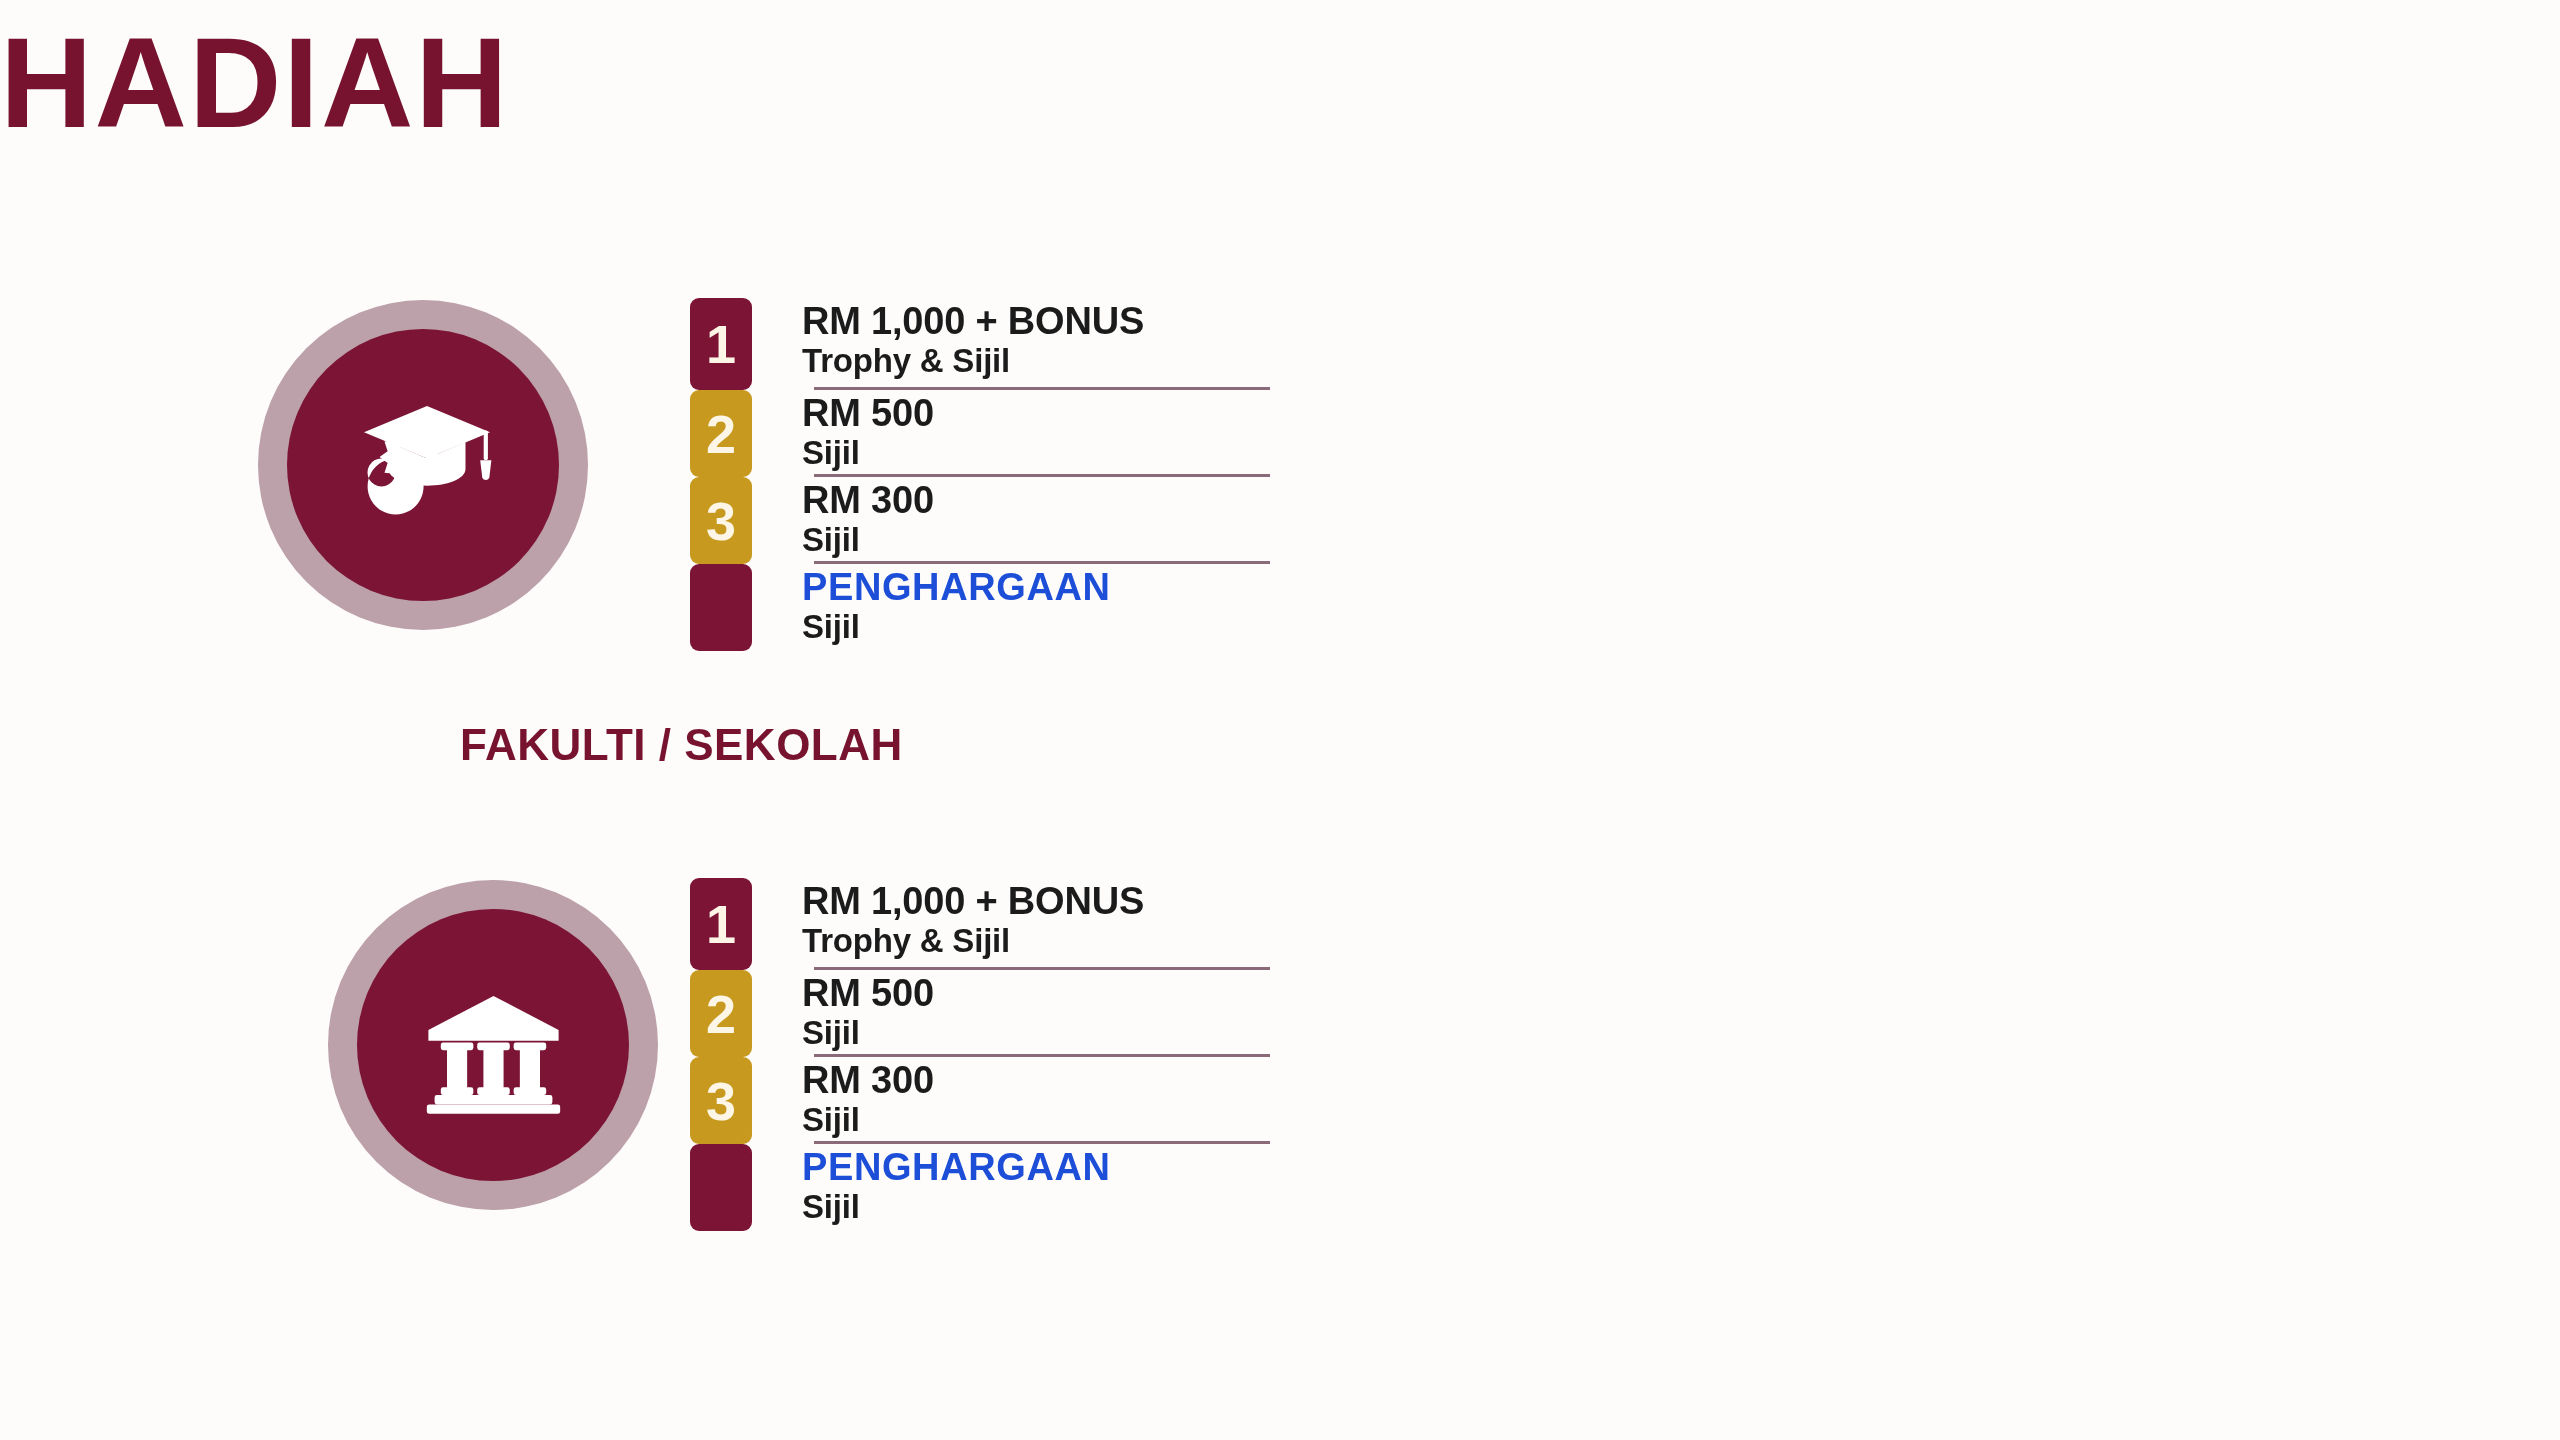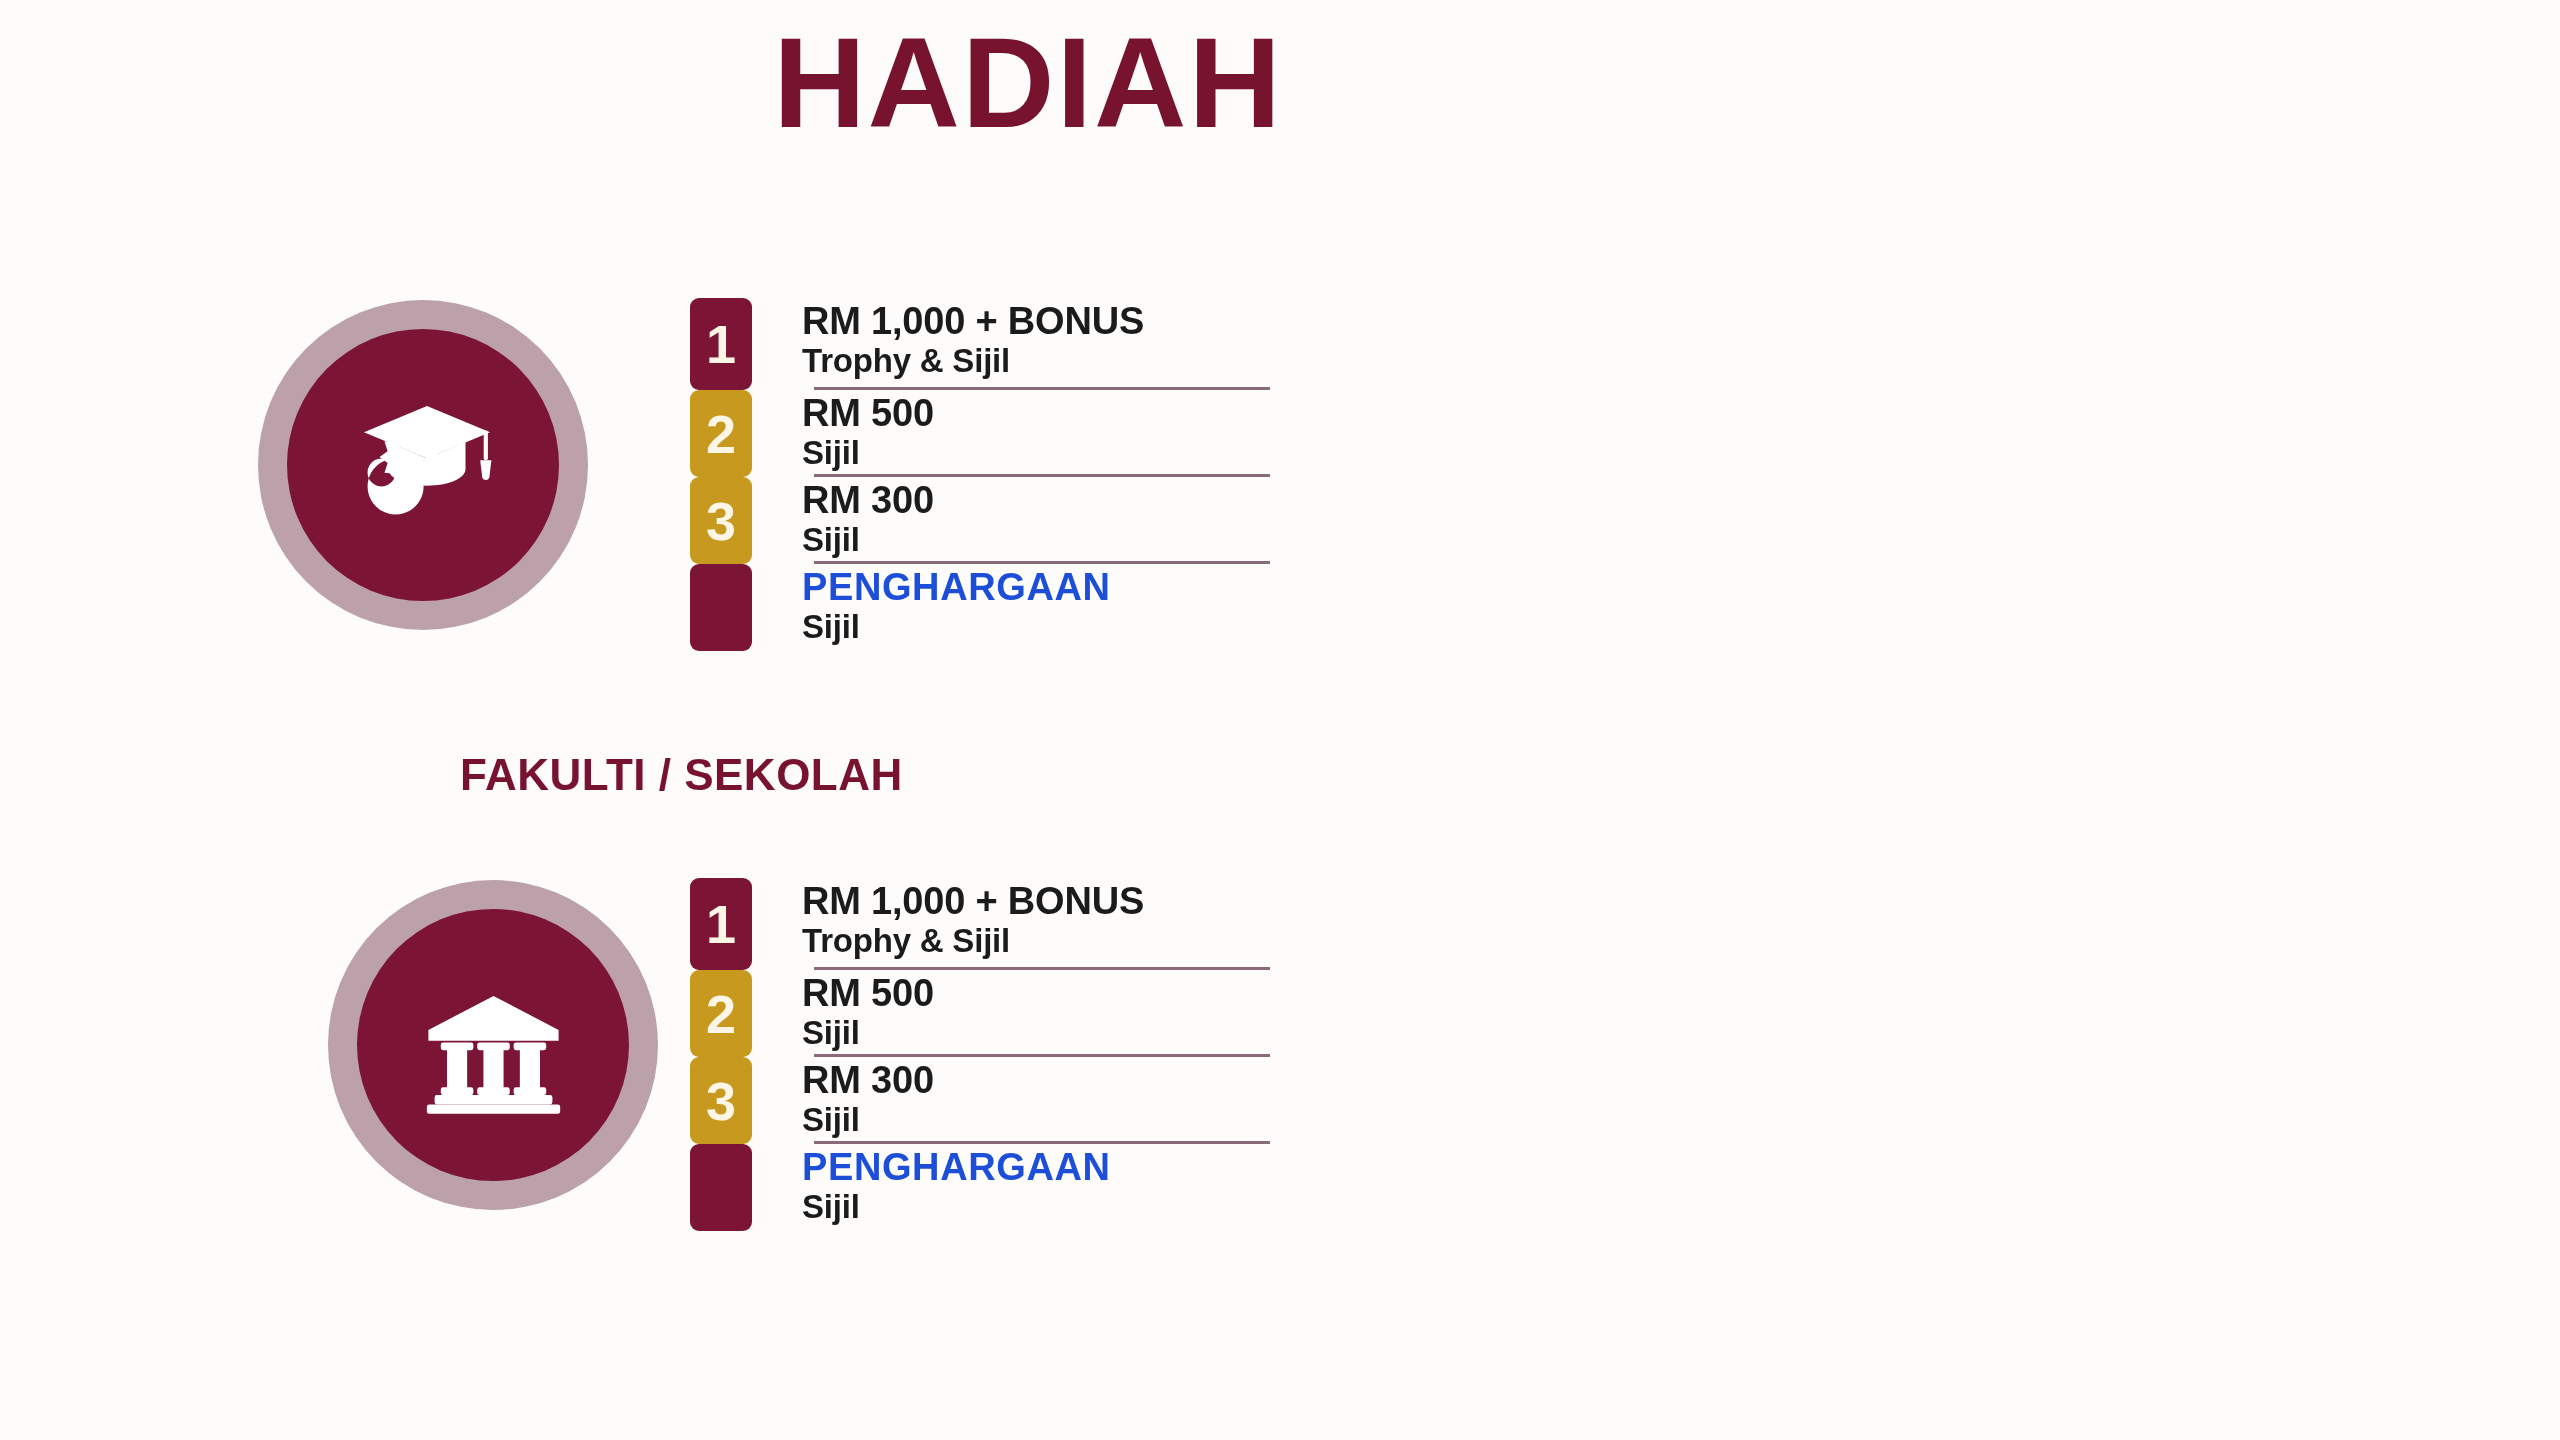--- a/index.html
+++ b/index.html
@@ -18,21 +18,21 @@
     height: 1440px;
     background: #fdfcfb;
   }
 
   
   .page-title {
     position: absolute;
     top: 16px;
     left: 0;
     width: 2056px;
-    text-align: center;
+    text-align: left;
     font-size: 128px;
     font-weight: 700;
     letter-spacing: 2px;
     color: #78132f;
     font-family: "Liberation Sans", sans-serif;
     line-height: 1.05;
   }
 
   
   .cards {
@@ -147,21 +147,21 @@
   
   .caption {
     position: absolute;
     font-size: 44px;
     font-weight: 700;
     color: #78132f;
     letter-spacing: 0.5px;
     white-space: nowrap;
     font-family: "Liberation Sans", sans-serif;
   }
-  .card.c1 .caption { left: 460px;  top: 440px; margin-top: 30px; }
+  .card.c1 .caption { left: 460px;  top: 440px; }
   .card.c3 .caption { left: 450px;  top: 440px; }
 </style>
 </head>
 <body>
 
 <div class="page">
 
   <div class="page-title">HADIAH</div>
 
   <div class="cards">

